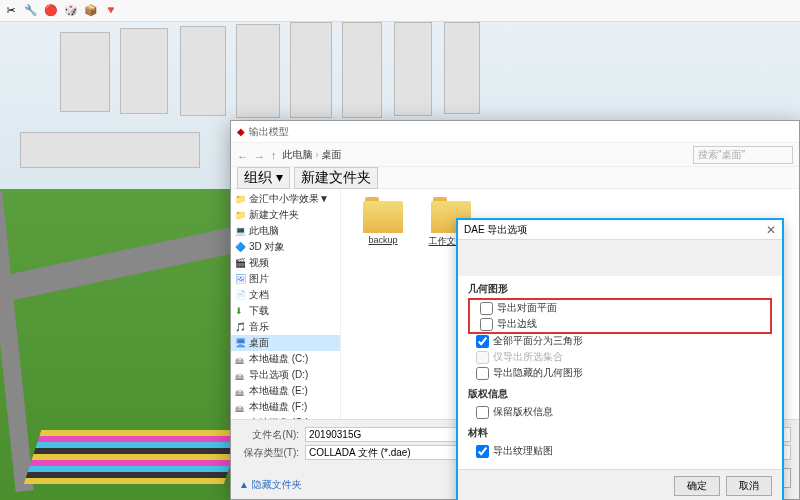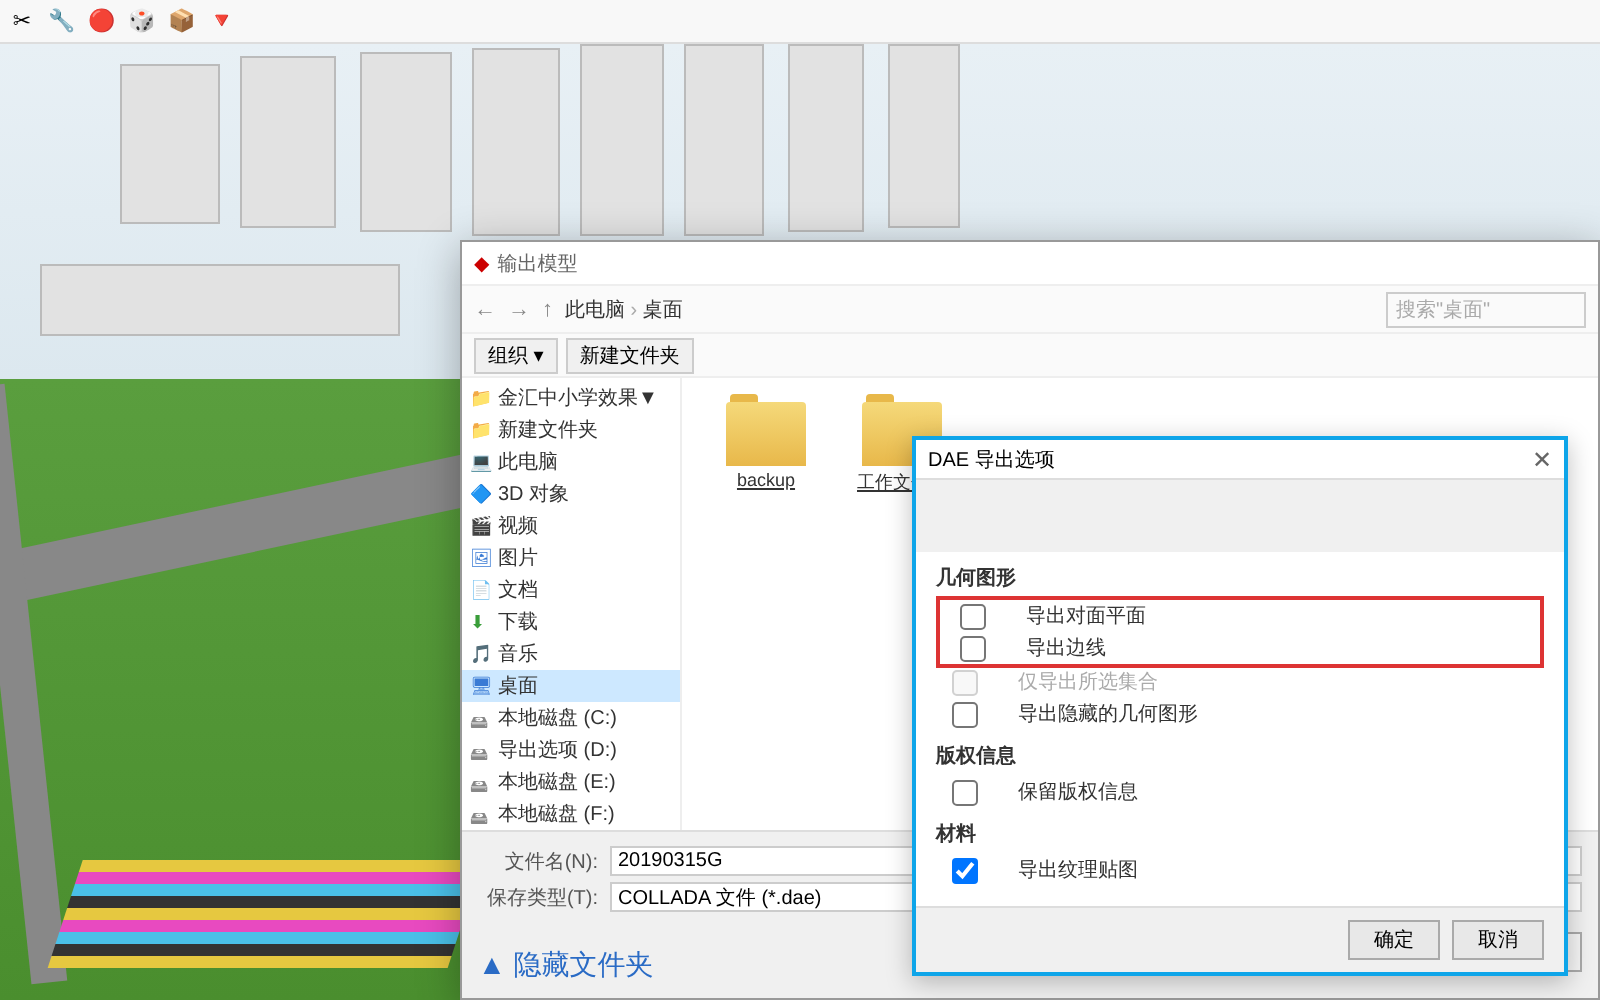--- a/index.html
+++ b/index.html
@@ -16,21 +16,21 @@
   
   .export-dialog { position: absolute; top: 120px; left: 230px; width: 570px; height: 380px; background: #fff; border: 1px solid #999; box-shadow: 0 4px 20px rgba(0,0,0,0.3); display: flex; flex-direction: column; font-size: 10px; }
   .dlg-title { height: 22px; display: flex; align-items: center; padding: 0 6px; color: #666; border-bottom: 1px solid #eee; }
   .dlg-title .red-icon { color: #c00; margin-right: 4px; font-size: 10px; }
   .dlg-nav { height: 24px; display: flex; align-items: center; padding: 0 6px; gap: 6px; background: #fafafa; border-bottom: 1px solid #eee; }
   .dlg-nav .arrow { color: #888; font-size: 11px; }
   .dlg-nav .sep { color: #aaa; }
   .dlg-nav .path { color: #333; }
   .dlg-nav .search { margin-left: auto; border: 1px solid #ccc; padding: 1px 4px; color: #aaa; width: 100px; }
   .dlg-toolbar { height: 22px; display: flex; align-items: center; padding: 0 6px; gap: 4px; border-bottom: 1px solid #eee; background: #fafafa; }
-  .dlg-toolbar button { font-size: 10px; padding: 1px 6px; background: #f0f0f0; border: 1px solid #ccc; }
+  .dlg-toolbar button { font-size: 14px; padding: 1px 6px; background: #f0f0f0; border: 1px solid #ccc; }
   
   .dlg-body { flex: 1; display: flex; min-height: 0; }
   .tree { width: 110px; border-right: 1px solid #eee; overflow: auto; padding: 2px 0; }
   .tree-item { display: flex; align-items: center; padding: 1px 4px; gap: 3px; color: #333; white-space: nowrap; }
   .tree-item.sel { background: #cde8ff; }
   .tree-icon { width: 11px; height: 11px; display: inline-block; font-size: 9px; }
   .ti-folder { color: #e8b84a; }
   .ti-blue { color: #3a7bd5; }
   .ti-gray { color: #777; }
   .ti-green { color: #3a9e3a; }
@@ -41,29 +41,29 @@
   .folder-icon-big { width: 40px; height: 32px; margin: 0 auto 2px; background: linear-gradient(#f5d97a, #e8b84a); border-radius: 2px 2px 0 0; position: relative; }
   .folder-icon-big::before { content: ""; position: absolute; top: -4px; left: 2px; width: 14px; height: 4px; background: #e8b84a; border-radius: 2px 2px 0 0; }
   .folder-label { font-size: 9px; color: #333; text-decoration: underline; }
   
   .dlg-footer { border-top: 1px solid #ddd; background: #f0f0f0; padding: 4px 8px; }
   .foot-row { display: flex; align-items: center; gap: 6px; margin: 3px 0; }
   .foot-row label { color: #555; width: 60px; text-align: right; font-size: 10px; }
   .foot-input { flex: 1; border: 1px solid #ccc; padding: 1px 3px; font-size: 10px; background: #fff; }
   .foot-buttons { margin-left: auto; display: flex; gap: 4px; }
   .foot-buttons button { padding: 2px 10px; font-size: 10px; border: 1px solid #aaa; background: #f5f5f5; }
-  .foot-collapse { color: #2a6bc5; font-size: 14px; margin-top: 15px; display: inline-block; }
+  .foot-collapse { color: #2a6bc5; font-size: 10px; margin-top: 15px; display: inline-block; }
   
   .options-dialog { position: absolute; top: 218px; left: 456px; width: 328px; background: #f0f0f0; border: 2px solid #0ea5e9; box-shadow: 0 3px 12px rgba(0,0,0,0.25); font-size: 10px; z-index: 10; }
   .opt-title { height: 20px; display: flex; align-items: center; padding: 0 6px; border-bottom: 1px solid #ddd; background: #fff; }
   .opt-title .close { margin-left: auto; color: #666; font-size: 12px; }
   .opt-body { padding: 6px 10px 4px; background: #fff; margin-top: 36px; }
   .opt-group { margin-bottom: 6px; }
   .opt-group-title { font-weight: bold; color: #333; margin-bottom: 3px; }
-  .opt-row { display: flex; align-items: center; gap: 20px; padding: 1px 0 1px 8px; color: #333; }
+  .opt-row { display: flex; align-items: center; gap: 4px; padding: 1px 0 1px 8px; color: #333; }
   .opt-row.disabled { color: #aaa; }
   .opt-row input { margin: 0; }
   .highlight-box { border: 2px solid #d33; padding: 0 2px; margin: -1px 0; }
   .opt-footer { display: flex; justify-content: flex-end; gap: 6px; padding: 6px 10px; background: #f0f0f0; border-top: 1px solid #ddd; }
   .opt-footer button { padding: 2px 12px; font-size: 10px; border: 1px solid #aaa; background: #e8e8e8; }
 </style>
 </head>
 <body>
 
 <div class="toolbar">
@@ -216,20 +216,24 @@
       <div class="highlight-box">
         <div class="opt-row">
             <input type="checkbox" style="">
             <span>导出对面平面</span>
           </div>
         <div class="opt-row">
             <input type="checkbox" style="">
             <span>导出边线</span>
           </div>
       </div>
+      <div class="opt-row">
+          <input type="checkbox" checked="" style="">
+          <span>全部平面分为三角形</span>
+        </div>
       <div class="opt-row disabled">
           <input type="checkbox" disabled="" style="">
           <span>仅导出所选集合</span>
         </div>
       <div class="opt-row">
           <input type="checkbox" style="">
           <span>导出隐藏的几何图形</span>
         </div>
     </div>
     <div class="opt-group">

